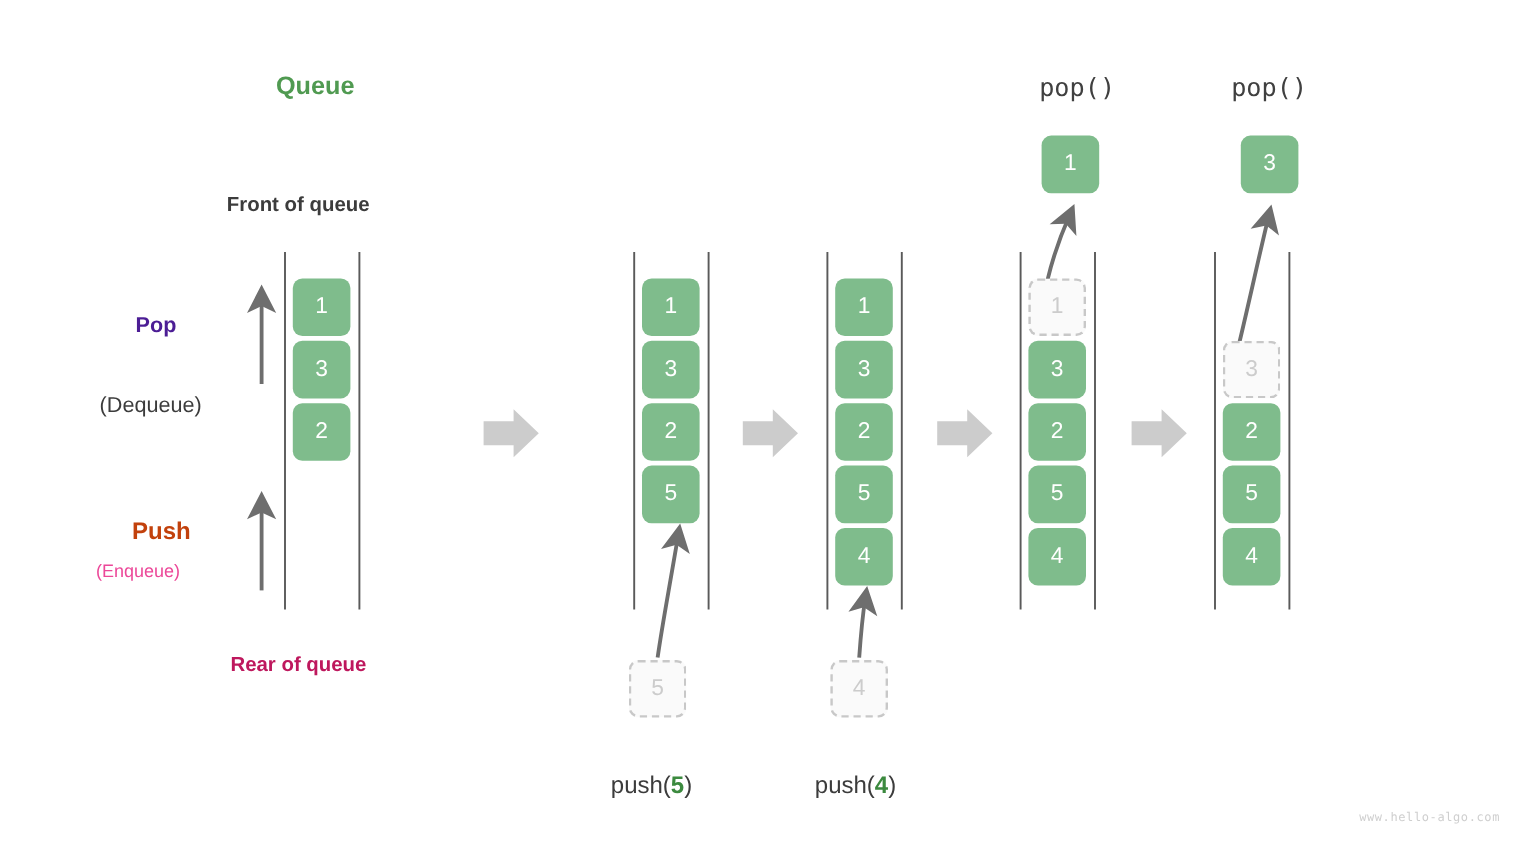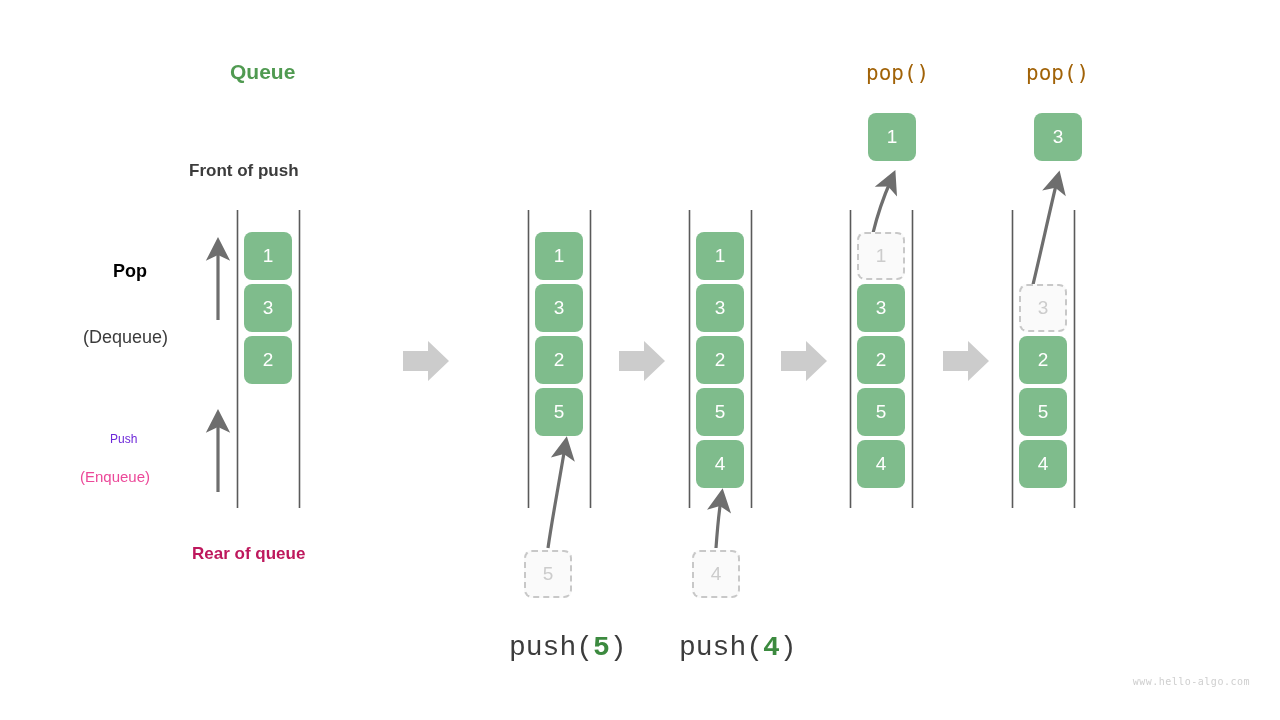--- a/index.html
+++ b/index.html
@@ -52,57 +52,58 @@
   .lbl-rear {
     font-size: 17px;
     font-weight: bold;
     color: #be185d;
     left: 192px;
     top: 544px;
   }
   .lbl-pop-bold {
     font-size: 18px;
     font-weight: bold;
-    color: #000000;
+    color: #4c1d95;
     left: 113px;
     top: 261px;
   }
   .lbl-pop-sub {
     font-size: 18px;
     color: #3c3c3c;
     left: 83px;
     top: 297px;
     margin-top: 30px;
   }
   .lbl-push-bold {
-    font-size: 12px;
-    font-weight: normal;
-    color: #6d28d9;
+    font-size: 20px;
+    font-weight: bold;
+    color: #c2410c;
     left: 110px;
     top: 432px;
   }
   .lbl-push-sub {
     font-size: 15px;
     color: #ec4899;
     left: 80px;
     top: 468px;
   }
   .op-label {
     position: absolute;
-    font-family: Liberation Mono, monospace;
-    font-size: 28px;
+    font-family: Liberation Sans, sans-serif;
+    font-size: 20px;
     color: #3c3c3c;
     white-space: nowrap;
+    margin-top: 12px;
   }
   .op-label .num { color: #3c8a3f; font-weight: bold; }
   .caption-top {
     position: absolute;
     font-family: "DejaVu Sans Mono", "Liberation Mono", monospace;
     font-size: 21px;
-    color: #a16207;
+    color: #404040;
     white-space: nowrap;
   }
   .watermark {
     position: absolute;
     right: 30px;
     top: 676px;
     font-family: "DejaVu Sans Mono", "Liberation Mono", monospace;
     font-size: 10px;
     color: #cfcfcf;
     letter-spacing: 0.5px;
@@ -190,21 +191,21 @@
 
     <path d="M716,548 C718,520 719,512 721,499" fill="none" stroke="#6e6e6e" stroke-width="3.2" marker-end="url(#ah)"></path>
 
     <path d="M873,233 C878,212 884,196 891,180" fill="none" stroke="#6e6e6e" stroke-width="3.2" marker-end="url(#ah)"></path>
 
     <path d="M1031,293 C1040,256 1049,214 1057,181" fill="none" stroke="#6e6e6e" stroke-width="3.2" marker-end="url(#ah)"></path>
   </svg>
 
   <div class="lbl title-queue">Queue</div>
 
-  <div class="lbl lbl-front">Front of push</div>
+  <div class="lbl lbl-front">Front of queue</div>
   <div class="lbl lbl-rear">Rear of queue</div>
 
   <div class="lbl lbl-pop-bold">Pop</div>
   <div class="lbl lbl-pop-sub">(Dequeue)</div>
   <div class="lbl lbl-push-bold">Push</div>
   <div class="lbl lbl-push-sub">(Enqueue)</div>
 
   <div class="caption-top" style="left:866px; top:61px;">pop()</div>
   <div class="caption-top" style="left:1026px; top:61px;">pop()</div>
 

